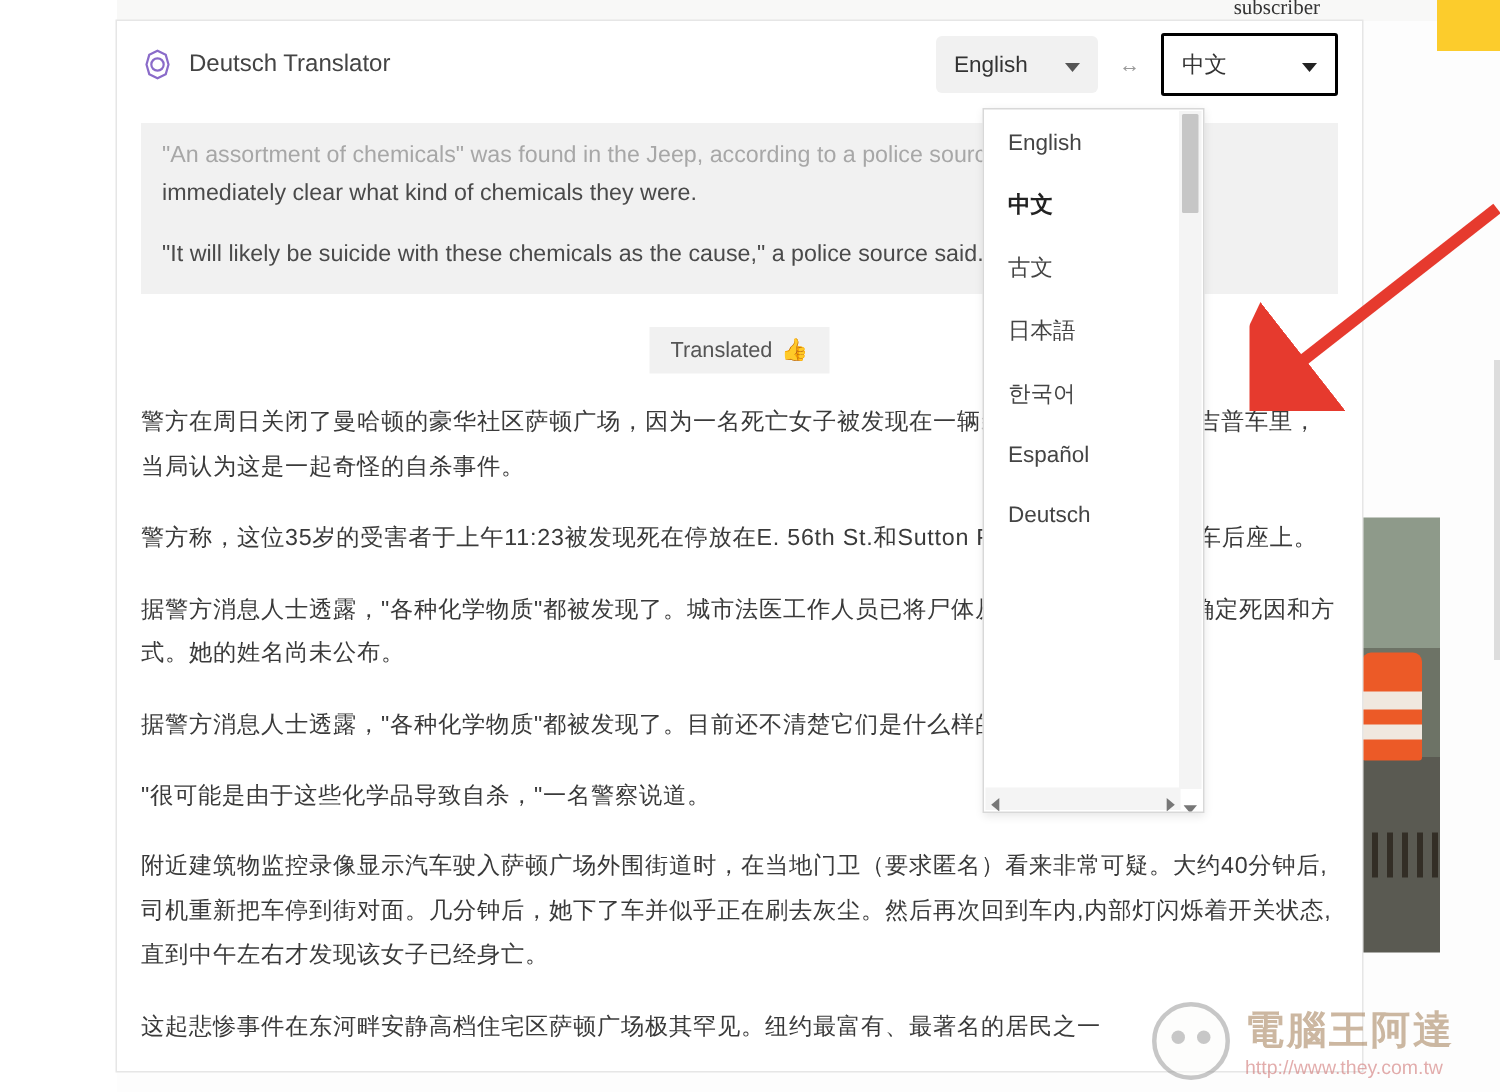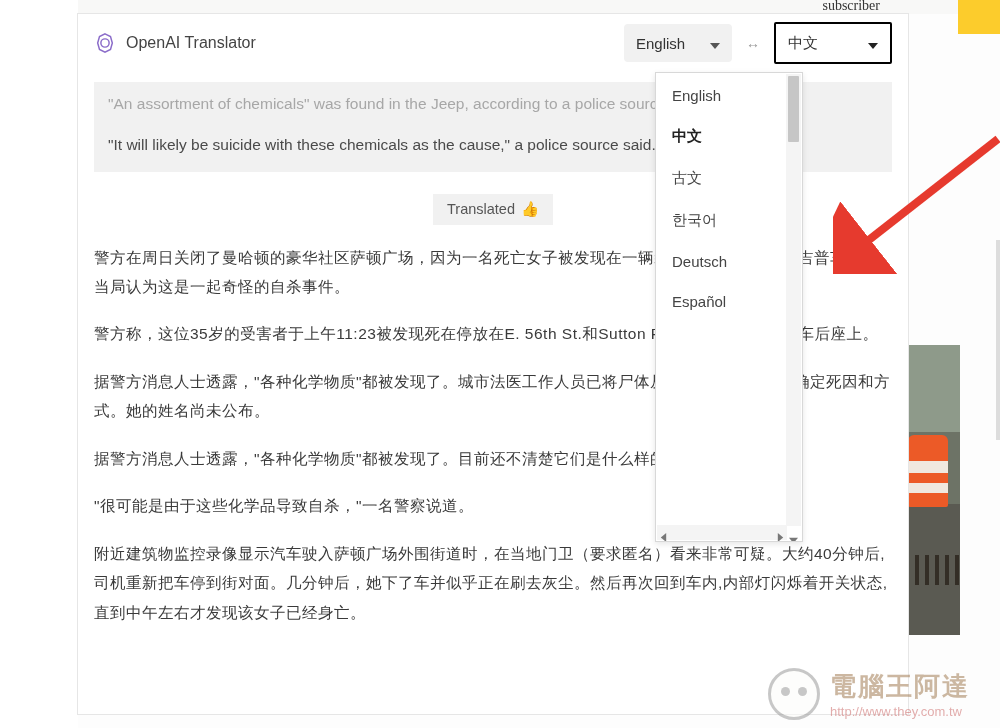--- a/index.html
+++ b/index.html
@@ -209,21 +209,21 @@
 <div class="right-edge"></div>
 
 <div class="panel">
   <div class="panel-header">
     <span class="logo">
       <svg viewBox="0 0 24 24" fill="none" stroke="#8a6bc9" stroke-width="1.6">
         <path d="M12 2 L18 5 L20 12 L18 19 L12 22 L6 19 L4 12 L6 5 Z"></path>
         <circle cx="12" cy="12" r="4.5"></circle>
       </svg>
     </span>
-    <span class="app-title">OpenAI Translator</span>
+    <span class="app-title">Deutsch Translator</span>
     <span class="spacer"></span>
     <div class="lang-select">
       <span>English</span>
       <span class="caret tri">
         <svg width="10" height="6" viewBox="0 0 10 6">
             <path d="M0 0 L5 6 L10 0 Z" fill="#555"></path>
           </svg>
       </span>
     </div>
     <span class="swap-arrows">↔</span>
@@ -233,49 +233,52 @@
         <svg width="10" height="6" viewBox="0 0 10 6">
             <path d="M0 0 L5 6 L10 0 Z" fill="#222"></path>
           </svg>
       </span>
     </div>
   </div>
 
   <div class="source-block">
     <p>
       <span class="faded-line">"An assortment of chemicals" was found in the Jeep, according to a police source. It was not</span><br>
+      <span>immediately clear what kind of chemicals they were.</span>
     </p>
     <p>"It will likely be suicide with these chemicals as the cause," a police source said.</p>
   </div>
 
   <div class="translated-badge">
     <div class="pill">
       <span>Translated</span>
       <span>👍</span>
     </div>
   </div>
 
   <div class="result-block">
     <p>警方在周日关闭了曼哈顿的豪华社区萨顿广场，因为一名死亡女子被发现在一辆装满未知化学物质的吉普车里，当局认为这是一起奇怪的自杀事件。</p>
     <p>警方称，这位35岁的受害者于上午11:23被发现死在停放在E. 56th St.和Sutton Pl.拐角处的黑色吉普车后座上。</p>
     <p>据警方消息人士透露，"各种化学物质"都被发现了。城市法医工作人员已将尸体从车辆中移出，并将确定死因和方式。她的姓名尚未公布。</p>
     <p>据警方消息人士透露，"各种化学物质"都被发现了。目前还不清楚它们是什么样的化学品。</p>
     <p>"很可能是由于这些化学品导致自杀，"一名警察说道。</p>
     <p>附近建筑物监控录像显示汽车驶入萨顿广场外围街道时，在当地门卫（要求匿名）看来非常可疑。大约40分钟后,司机重新把车停到街对面。几分钟后，她下了车并似乎正在刷去灰尘。然后再次回到车内,内部灯闪烁着开关状态,直到中午左右才发现该女子已经身亡。</p>
+    <p>这起悲惨事件在东河畔安静高档住宅区萨顿广场极其罕见。纽约最富有、最著名的居民之一</p>
   </div>
 </div>
 
 <div class="dropdown">
   <div class="dropdown-inner">
     <div class="dropdown-item">English</div>
     <div class="dropdown-item selected">中文</div>
     <div class="dropdown-item">古文</div>
+    <div class="dropdown-item">日本語</div>
     <div class="dropdown-item">한국어</div>
+    <div class="dropdown-item">Español</div>
     <div class="dropdown-item">Deutsch</div>
-    <div class="dropdown-item">Español</div>
   </div>
   <div class="dropdown-scroll-v">
     <div class="thumb"></div>
     <span class="arrow-dn">
       <svg width="9" height="9" viewBox="0 0 10 6">
           <path d="M0 0 L5 6 L10 0 Z" fill="#777"></path>
         </svg>
     </span>
   </div>
   <div class="dropdown-scroll-h">

